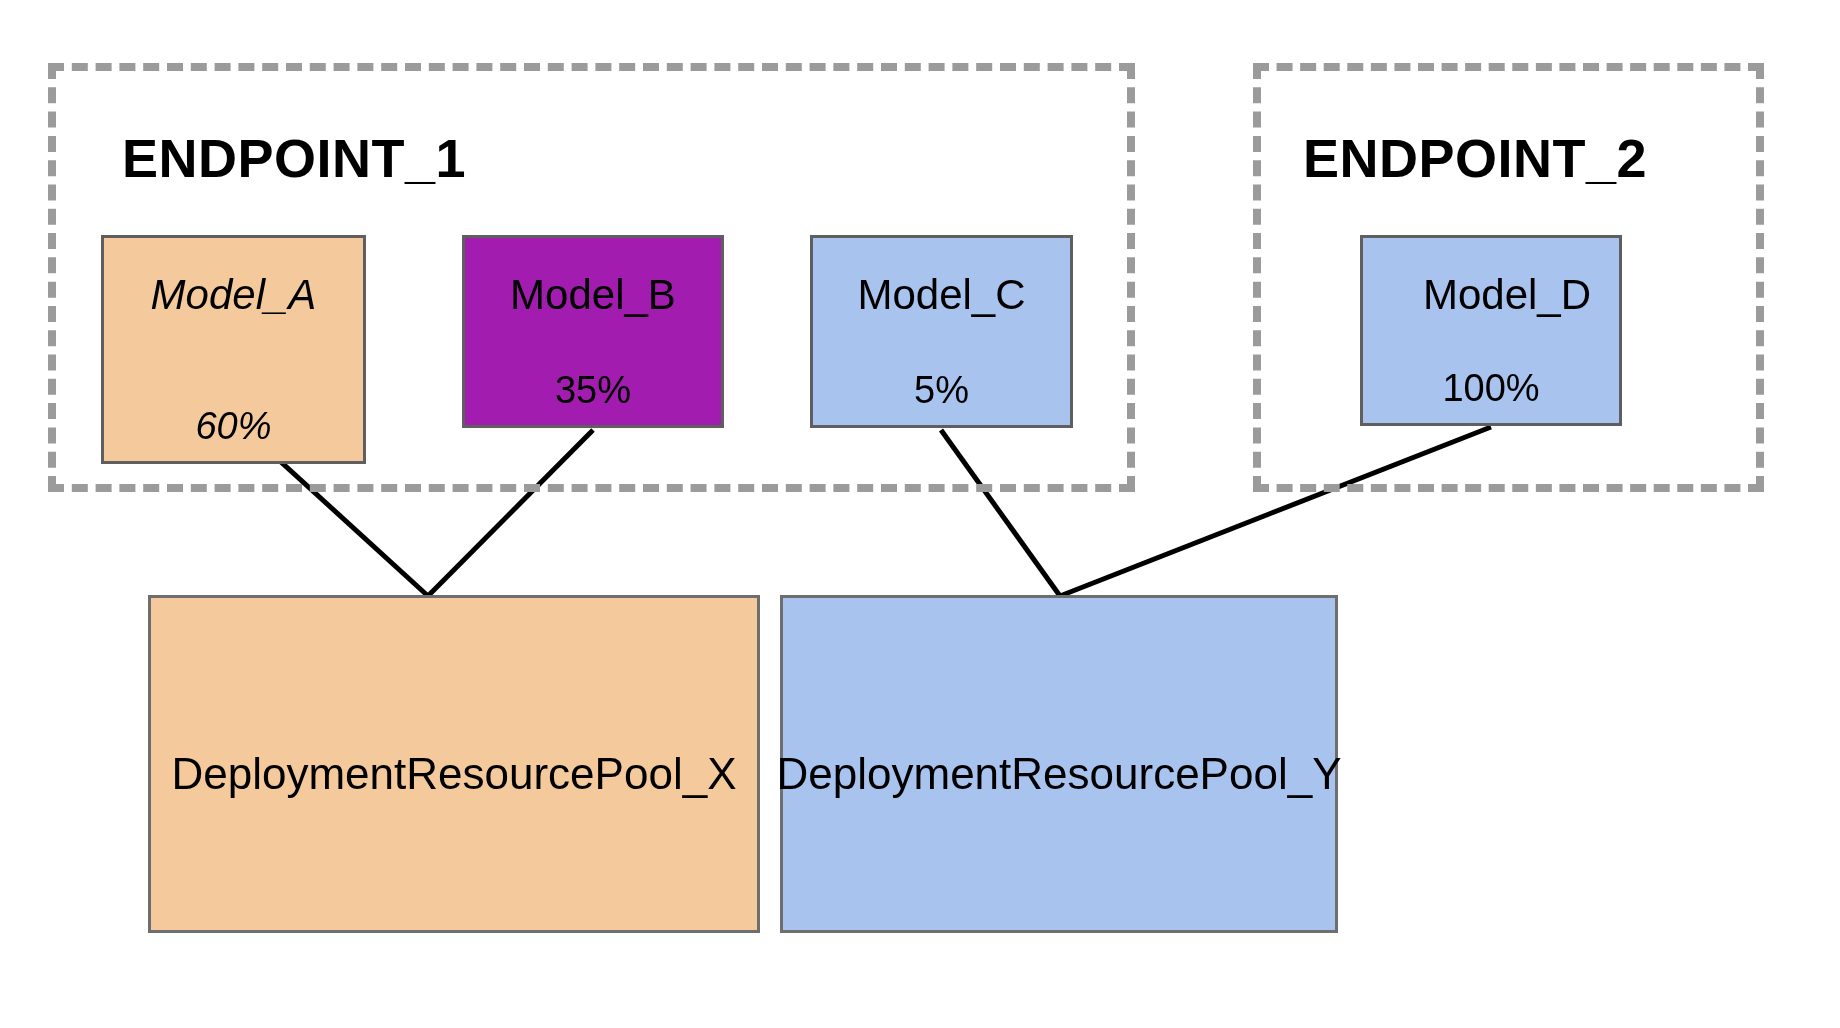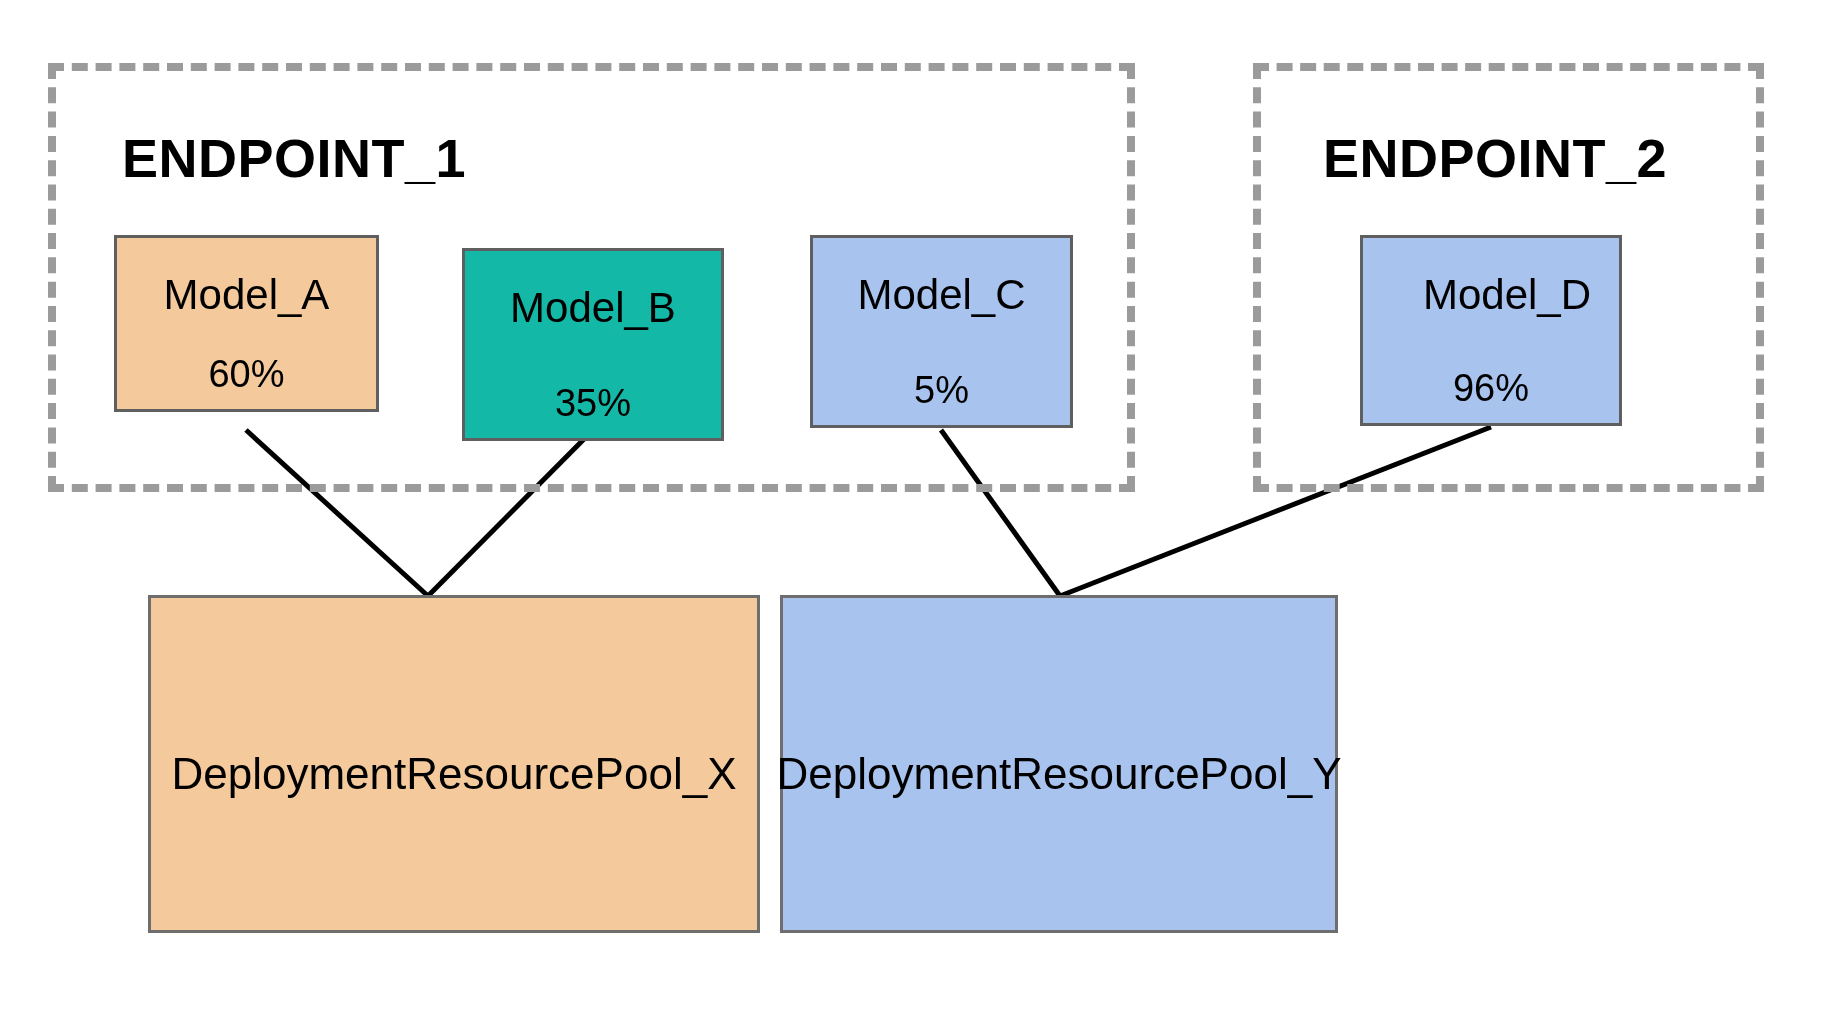--- a/index.html
+++ b/index.html
@@ -28,30 +28,30 @@
   #endpoint-2 { left: 1253px; top: 63px; width: 511px;  height: 429px; }
 
   .endpoint-title {
     position: absolute;
     font-size: 54px;
     font-weight: bold;
     letter-spacing: 0.5px;
     white-space: nowrap;
   }
   #endpoint-1 .endpoint-title { left: 66px; top: 56px; }
-  #endpoint-2 .endpoint-title { left: 42px; top: 56px; margin-left: 20px; }
+  #endpoint-2 .endpoint-title { left: 42px; top: 56px; }
 
   
   .model-node {
     position: absolute;
     box-sizing: border-box;
     border: 3px solid #5f5f5f;
     text-align: center;
   }
-  #model-a { left: 114px;  top: 235px; width: 265px; height: 177px; }
+  #model-a { left: 101px;  top: 235px; width: 265px; height: 229px; font-style: italic; }
   #model-b { left: 462px;  top: 235px; width: 262px; height: 193px; }
   #model-c { left: 810px;  top: 235px; width: 263px; height: 193px; }
   #model-d { left: 1360px; top: 235px; width: 262px; height: 191px; }
 
   .model-label {
     margin-top: 34px;
     font-size: 42px;
     line-height: 1.1;
     white-space: nowrap;
   }
@@ -110,33 +110,33 @@
 
   <div id="endpoint-2" class="endpoint">
     <div class="endpoint-title">ENDPOINT_2</div>
   </div>
 
   <div id="model-a" class="model-node" style="background-color: rgb(244, 202, 157);">
     <div class="model-label">Model_A</div>
     <div class="model-split">60%</div>
   </div>
 
-  <div id="model-b" class="model-node" style="background-color: #14b8a6; margin-top: 13px;">
+  <div id="model-b" class="model-node" style="background-color: #a21caf;">
     <div class="model-label">Model_B</div>
     <div class="model-split">35%</div>
   </div>
 
   <div id="model-c" class="model-node" style="background-color: rgb(169, 195, 239);">
     <div class="model-label">Model_C</div>
     <div class="model-split">5%</div>
   </div>
 
   <div id="model-d" class="model-node" style="background-color: rgb(169, 195, 239); padding-left: 32px;">
     <div class="model-label">Model_D</div>
-    <div class="model-split">96%</div>
+    <div class="model-split">100%</div>
   </div>
 
   <div id="pool-x" class="pool-node" style="background-color: rgb(244, 202, 157);">
     <div class="pool-label">DeploymentResourcePool_X</div>
   </div>
 
   <div id="pool-y" class="pool-node" style="background-color: rgb(169, 195, 239);">
     <div class="pool-label">DeploymentResourcePool_Y</div>
   </div>
 

